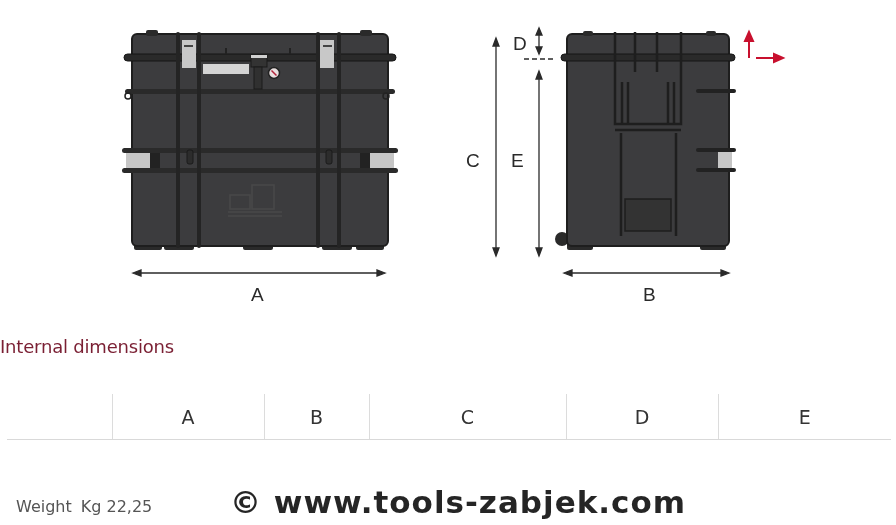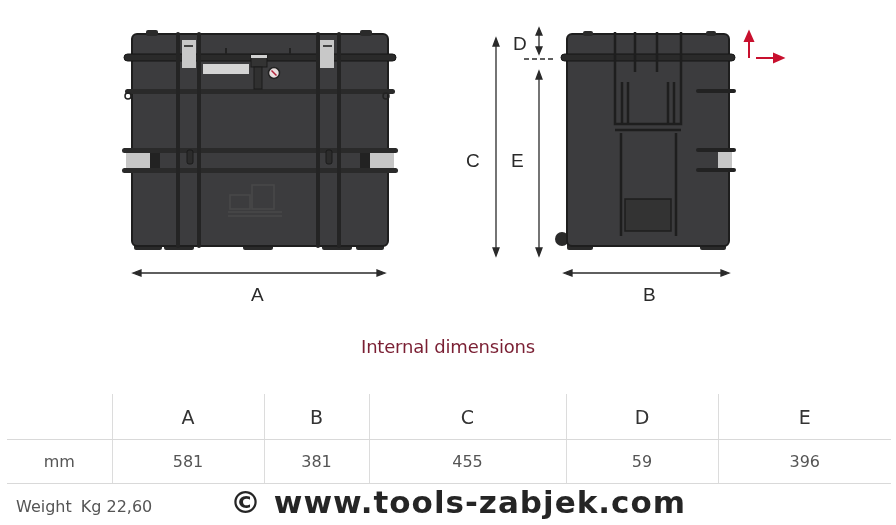--- a/index.html
+++ b/index.html
@@ -1,20 +1,20 @@
 <!DOCTYPE html>
 <html><head>
 <meta charset="utf-8">
 <style>
   html, body { margin:0; padding:0; background:#ffffff; }
   body { width:896px; height:525px; position:relative; overflow:hidden;
          font-family:"DejaVu Sans", sans-serif; color:#333; }
   .dim-label { position:absolute; font-size:19px; color:#2a2a2a; font-family:"Liberation Sans", sans-serif; }
   svg { position:absolute; left:0; top:0; }
-  .title { position:absolute; left:0; width:896px; top:336px; text-align:center;
+  .title { position:absolute; left:0; width:896px; top:336px; text-align:left;
            font-size:18px; color:#7a1f33; font-family:"DejaVu Sans", sans-serif; letter-spacing:-0.2px; }
   table.dims { position:absolute; left:7px; top:394px; width:884px; border-collapse:collapse;
                font-family:"DejaVu Sans", sans-serif; }
   table.dims td { text-align:center; color:#555; padding:0; }
   table.dims tr.head td { height:45px; font-size:19px; color:#333; border-bottom:1px solid #d9d9d9; }
   table.dims tr.vals td { height:43px; font-size:16px; color:#555; border-bottom:1px solid #d9d9d9; }
   table.dims td + td { border-left:1px solid #dcdcdc; }
   .weight { position:absolute; left:16px; top:497px; font-size:16px; color:#555; }
   .weight span + span { margin-left:9px; }
   .watermark { position:absolute; left:230px; top:484px; font-size:31px; font-weight:bold;
@@ -171,28 +171,20 @@
   </colgroup>
   <tbody>
       <tr class="head">
     <td></td>
     <td>A</td>
     <td>B</td>
     <td>C</td>
     <td>D</td>
     <td>E</td>
   </tr>
-  <tr class="vals">
-    <td>mm</td>
-    <td>581</td>
-    <td>381</td>
-    <td>455</td>
-    <td>59</td>
-    <td>396</td>
-  </tr>
 </tbody>
   </table>
 
 <div class="weight">
-  <span>Weight</span><span>Kg 22,60</span>
+  <span>Weight</span><span>Kg 22,25</span>
 </div>
 
 <div class="watermark">© www.tools-zabjek.com</div>
 
 </body></html>

